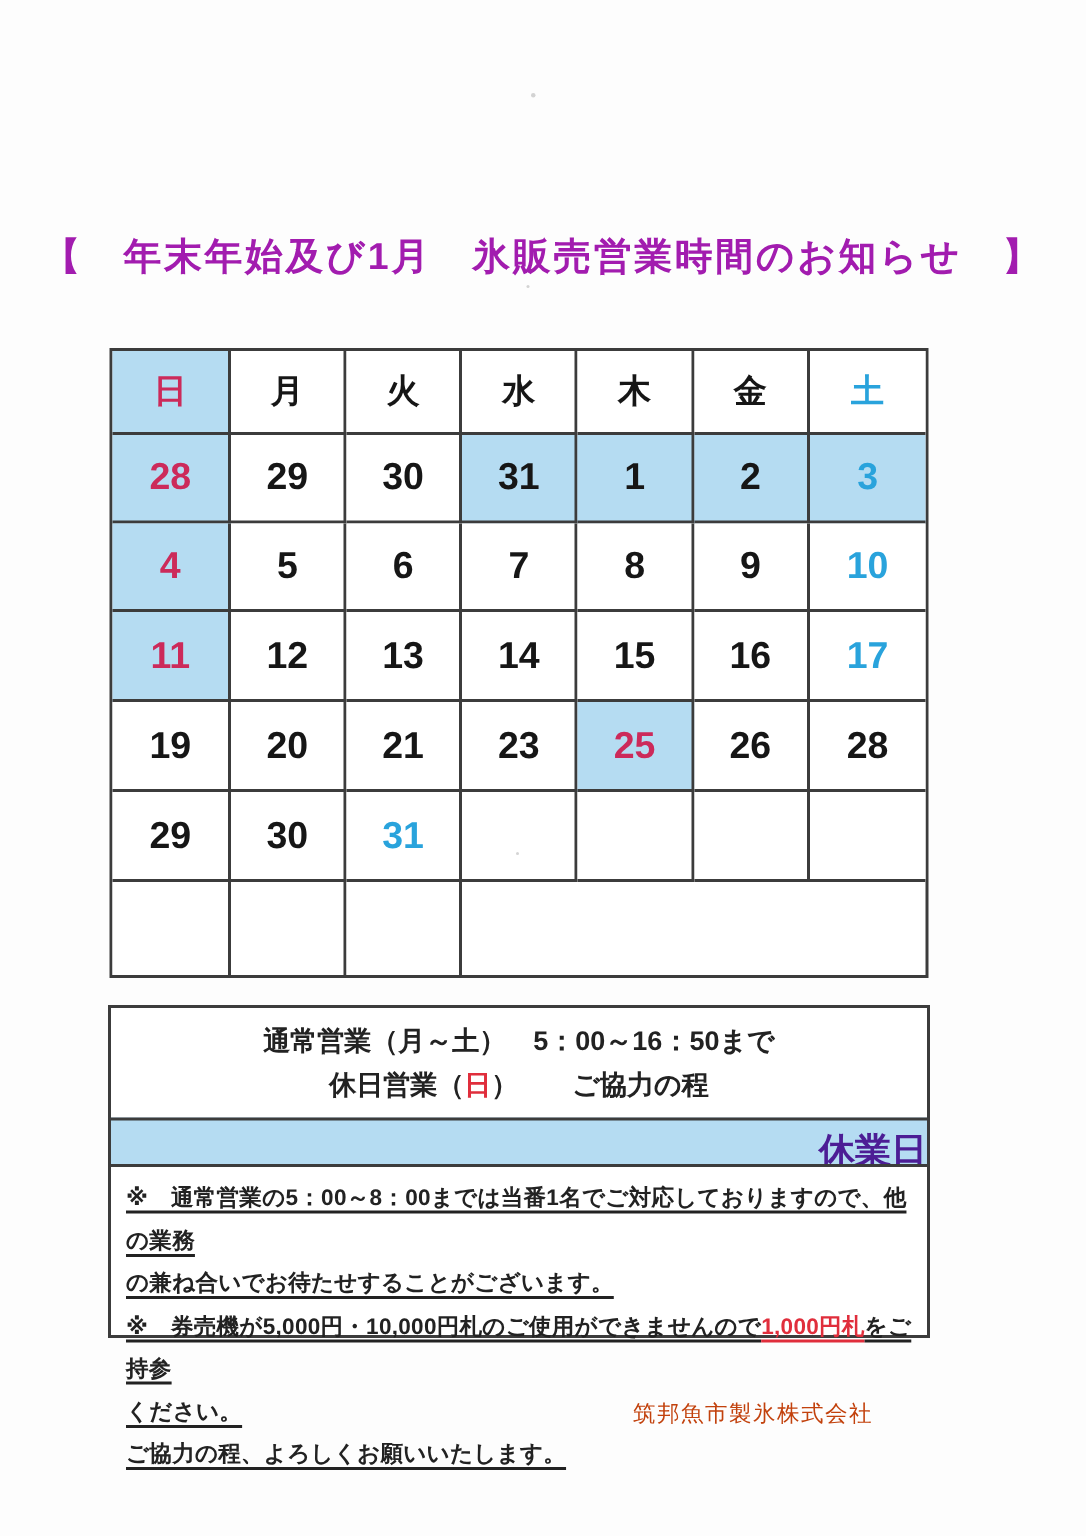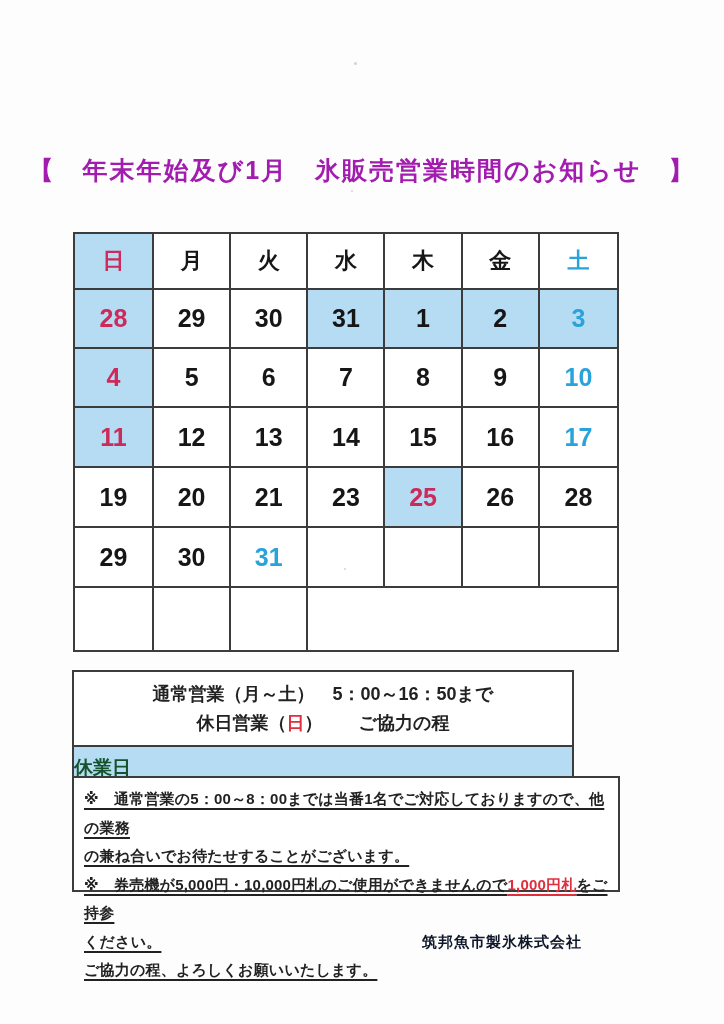--- a/index.html
+++ b/index.html
@@ -44,51 +44,51 @@
   .cell.hdr{font-size:22px;}
   .cell:nth-child(7n){border-right:none;}
   .cell:nth-child(n+43){border-bottom:none;}
   .col-r{color:var(--sun-red);}
   .col-c{color:var(--sat-cyan);}
   .col-k{color:#161616;}
   .bg-b{background:var(--cell-blue);}
   .bg-w{background:#fff;}
   
   .hours-box{
-    position:absolute;left:72px;top:670px;width:502px;
+    position:absolute;left:72px;top:670px;width:548px;
     border:2px solid var(--bd);background:#fff;
   }
   .hours-lines{
     padding:8px 0 7px;text-align:center;
     font-weight:bold;font-size:18px;line-height:29px;color:#222;
   }
   .holiday-bar{
     border-top:2px solid var(--bd);
     background:var(--cell-blue);
-    text-align:left;font-weight:bold;font-size:19px;
-    height:41px;line-height:41px;color:#14532d;
+    text-align:right;font-weight:bold;font-size:24px;
+    height:41px;line-height:41px;color:#4c1d95;
   }
   .red-txt{color:var(--accent-red);}
   
   .notes-box{
     position:absolute;left:72px;top:776px;width:548px;height:116px;
     border:2px solid var(--bd);background:#fff;
     padding:7px 10px 0;
     font-weight:bold;font-size:15px;line-height:28.5px;color:#222;
     letter-spacing:.2px;
   }
   .ul{
     text-decoration:underline;
     text-underline-offset:4px;
     text-decoration-thickness:1.5px;
   }
   .company{
     position:absolute;top:933px;left:422px;width:160px;
-    text-align:center;font-weight:bold;font-size:15px;letter-spacing:1px;
-    color:#0f172a;
+    text-align:center;font-weight:normal;font-size:15px;letter-spacing:1px;
+    color:#c2410c;
   }
   .dot{position:absolute;background:#bdbdbd;border-radius:50%;opacity:.65;}
   .dot1{left:354px;top:62px;width:3px;height:3px;}
   .dot2{left:351px;top:190px;width:2px;height:2px;}
   .dot3{left:344px;top:568px;width:2px;height:2px;}
 </style>
 </head>
 <body>
 
 <div class="page">

